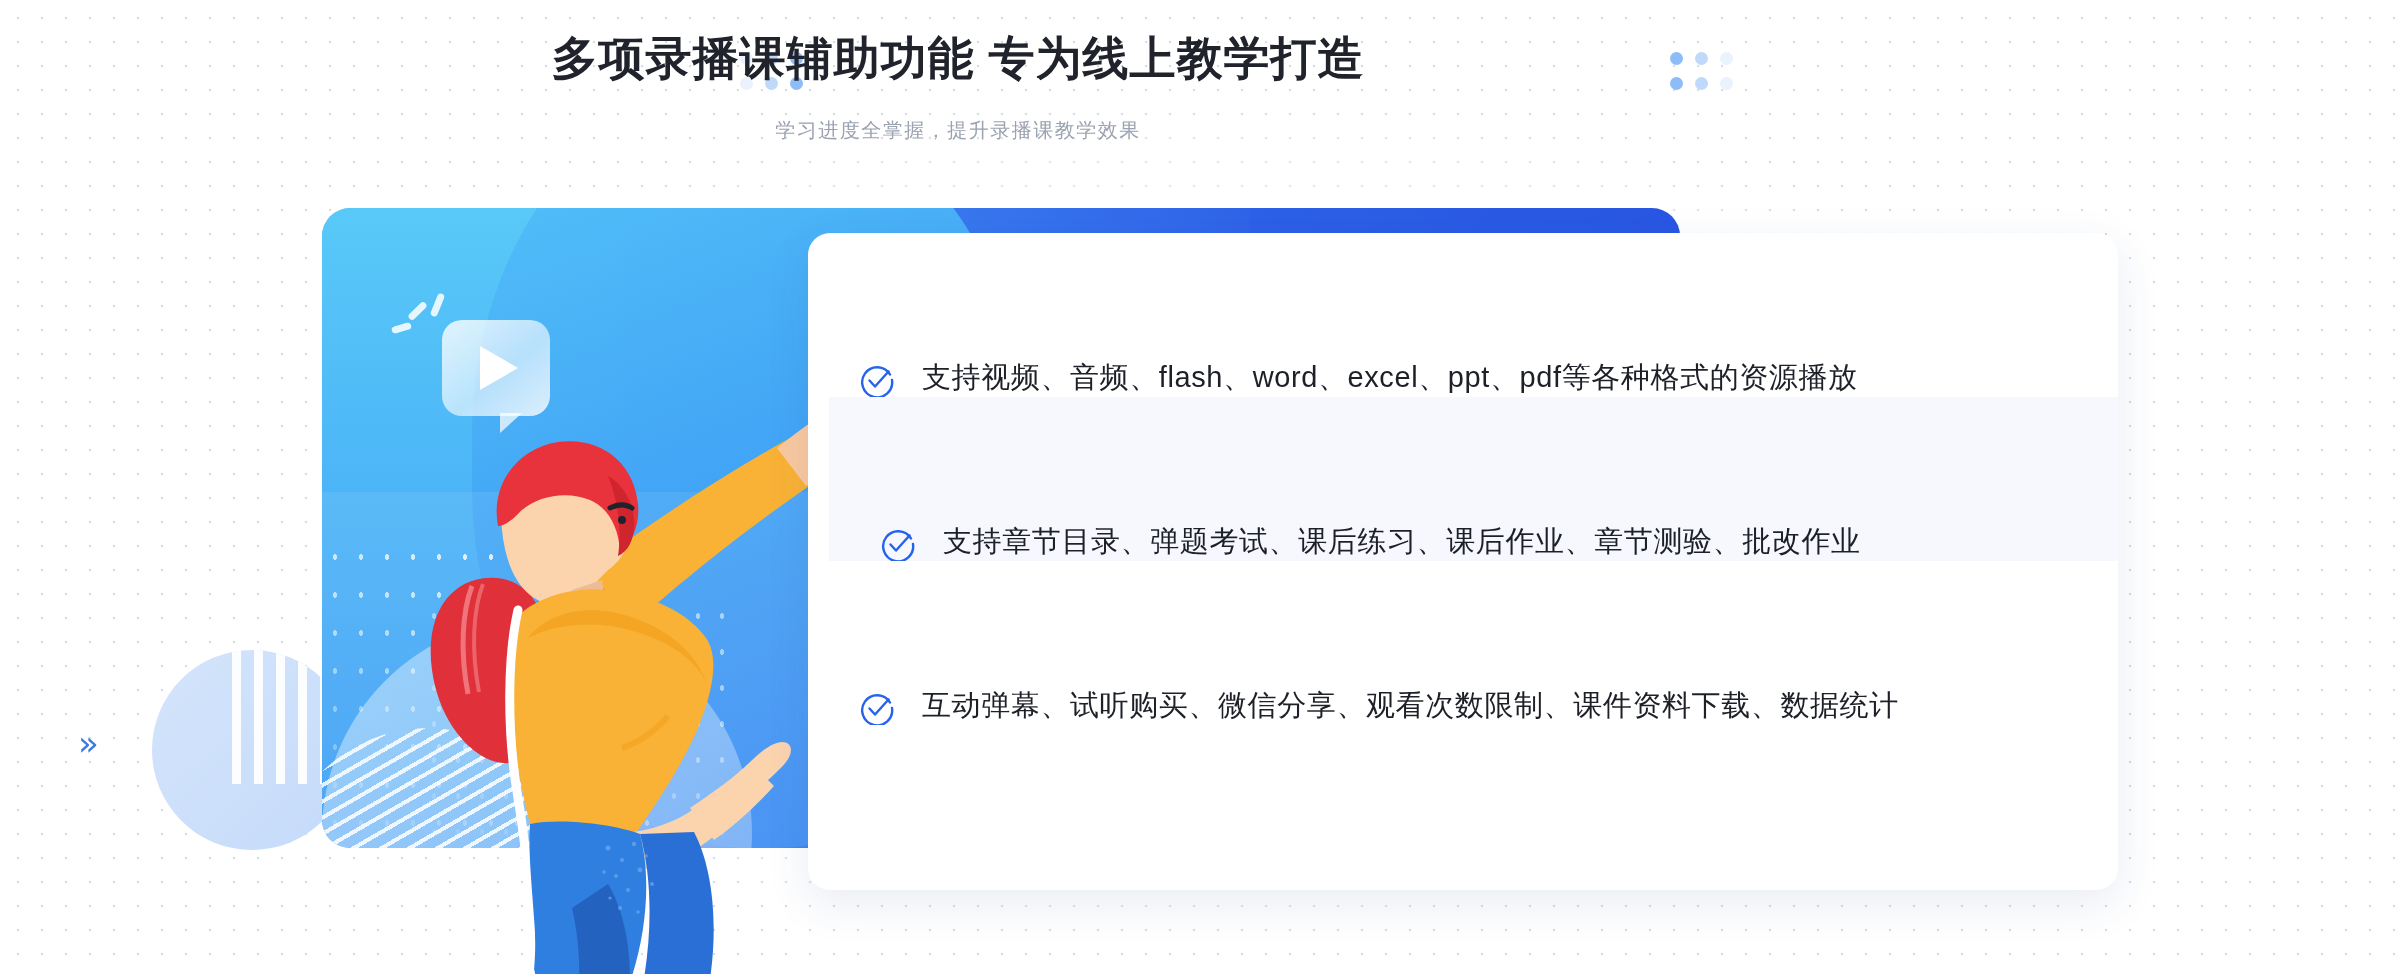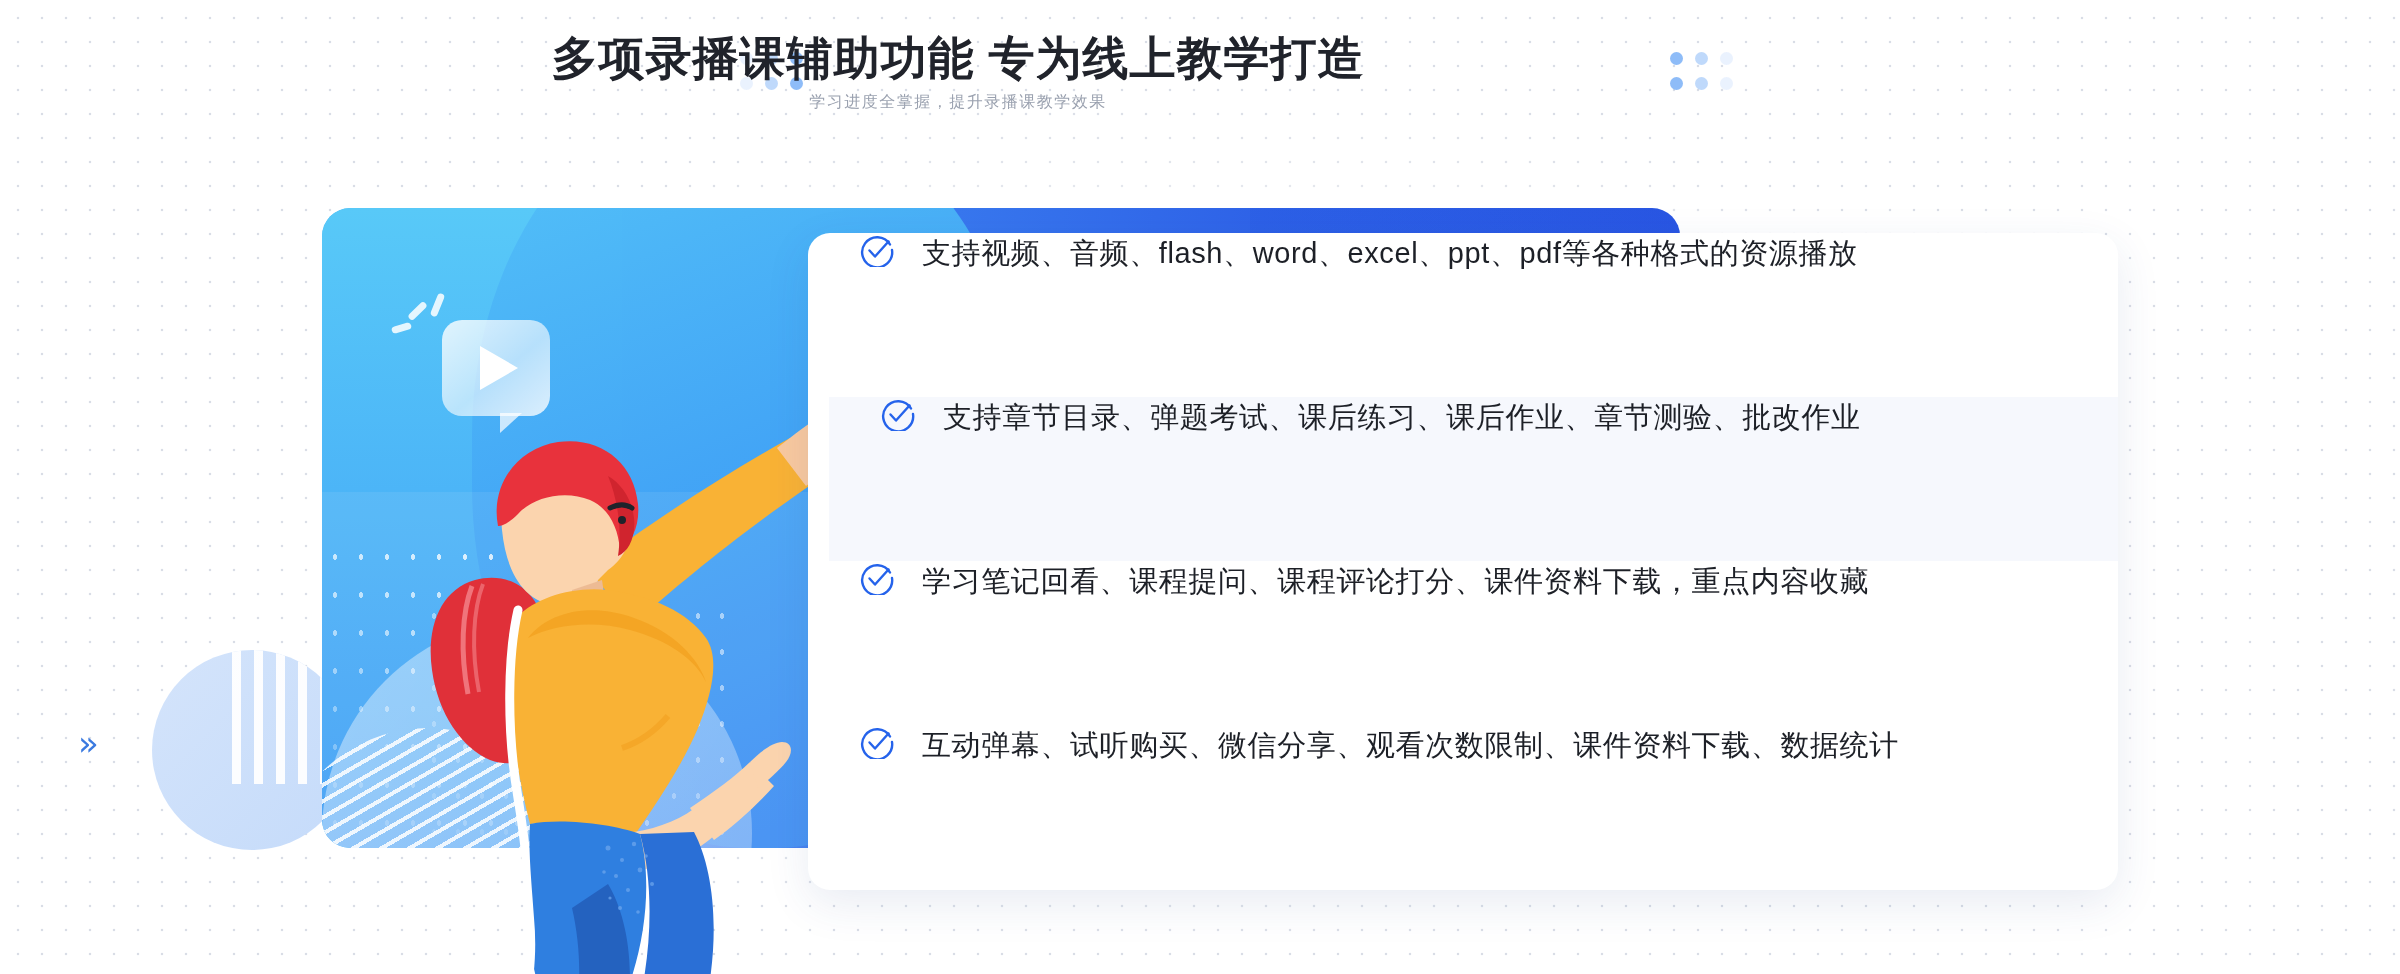--- a/index.html
+++ b/index.html
@@ -50,22 +50,22 @@
   .title {
     margin-top: 28px;
     font-size: 46px;
     line-height: 60px;
     font-weight: bold;
     color: #20232b;
     letter-spacing: 1px;
     white-space: nowrap;
   }
   .subtitle {
-    margin-top: 0;
-    font-size: 16px;
+    margin-top: 28px;
+    font-size: 20px;
     line-height: 28px;
     color: #9aa1af;
     letter-spacing: 1.5px;
     white-space: nowrap;
   }
 
   
   .dot-grid {
     position: absolute;
     top: 52px;
@@ -263,21 +263,21 @@
     background: #ffffff;
     border-radius: 22px;
     box-shadow: 0 14px 44px rgba(38,70,140,0.10);
     z-index: 30;
     overflow: hidden;
   }
   .feature-row {
     position: relative;
     height: 164px;
     display: flex;
-    align-items: flex-start;
+    align-items: flex-end;
     padding-left: 52px;
   }
   .feature-row.highlight { background: #f6f8fd; margin-left: 21px; }
 
   .check-icon {
     flex: 0 0 auto;
     width: 34px; height: 34px;
     margin-right: 28px;
   }
   .feature-text {
@@ -426,27 +426,20 @@
     </div>
 
     <div class="feature-row highlight">
       <svg class="check-icon" viewBox="0 0 34 34">
         <path d="M30 11.5 A15 15 0 1 0 32 17" fill="none" stroke="#2563eb" stroke-width="2.4" stroke-linecap="round"></path>
         <path d="M9.5 17.5 L15 23.5 L28.5 8.5" fill="none" stroke="#2563eb" stroke-width="2.4" stroke-linecap="round" stroke-linejoin="round"></path>
       </svg>
       <span class="feature-text">支持章节目录、弹题考试、课后练习、课后作业、章节测验、批改作业</span>
     </div>
 
-    <div class="feature-row">
-      <svg class="check-icon" viewBox="0 0 34 34">
-        <path d="M30 11.5 A15 15 0 1 0 32 17" fill="none" stroke="#2563eb" stroke-width="2.4" stroke-linecap="round"></path>
-        <path d="M9.5 17.5 L15 23.5 L28.5 8.5" fill="none" stroke="#2563eb" stroke-width="2.4" stroke-linecap="round" stroke-linejoin="round"></path>
-      </svg>
-      <span class="feature-text">学习笔记回看、课程提问、课程评论打分、课件资料下载，重点内容收藏</span>
-    </div>
 
     <div class="feature-row">
       <svg class="check-icon" viewBox="0 0 34 34">
         <path d="M30 11.5 A15 15 0 1 0 32 17" fill="none" stroke="#2563eb" stroke-width="2.4" stroke-linecap="round"></path>
         <path d="M9.5 17.5 L15 23.5 L28.5 8.5" fill="none" stroke="#2563eb" stroke-width="2.4" stroke-linecap="round" stroke-linejoin="round"></path>
       </svg>
       <span class="feature-text">互动弹幕、试听购买、微信分享、观看次数限制、课件资料下载、数据统计</span>
     </div>
 
   </div>

